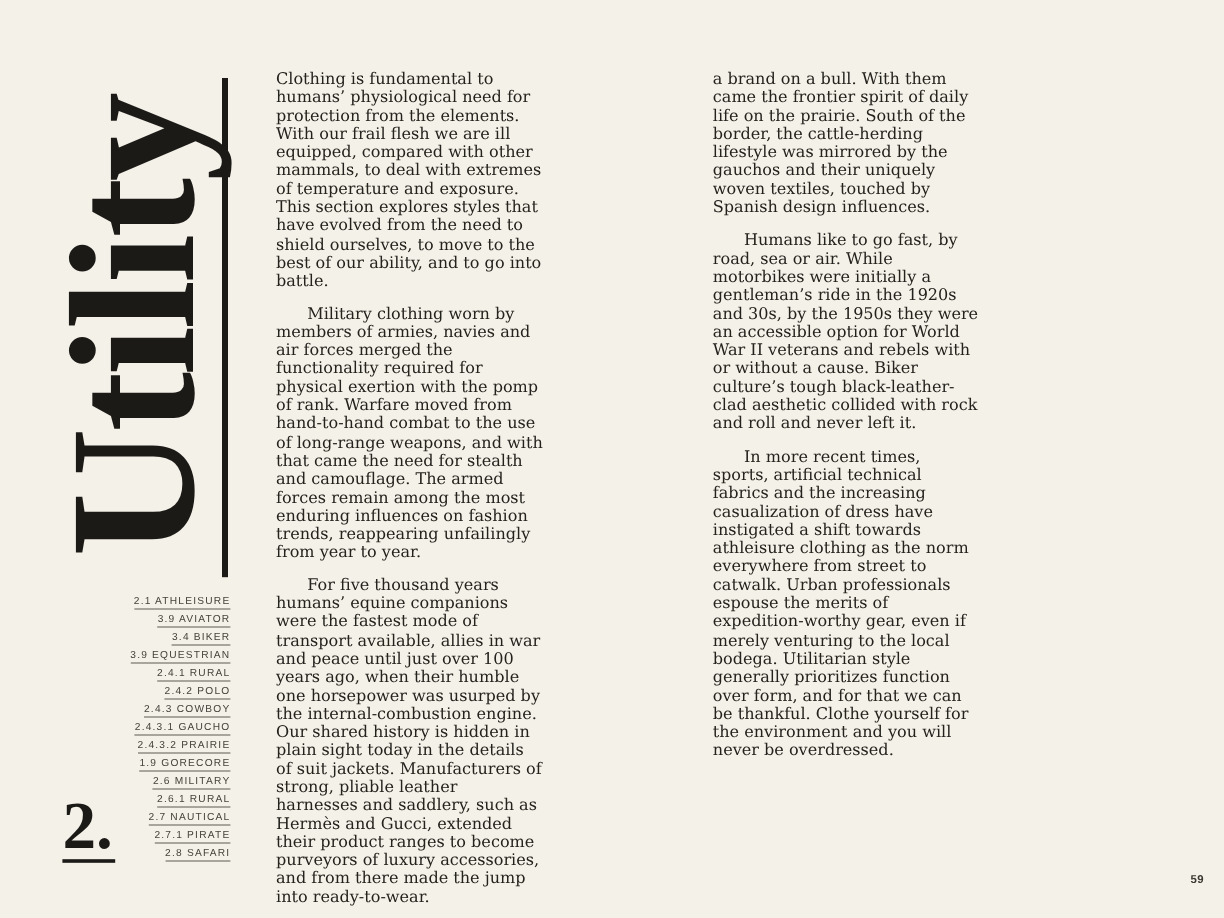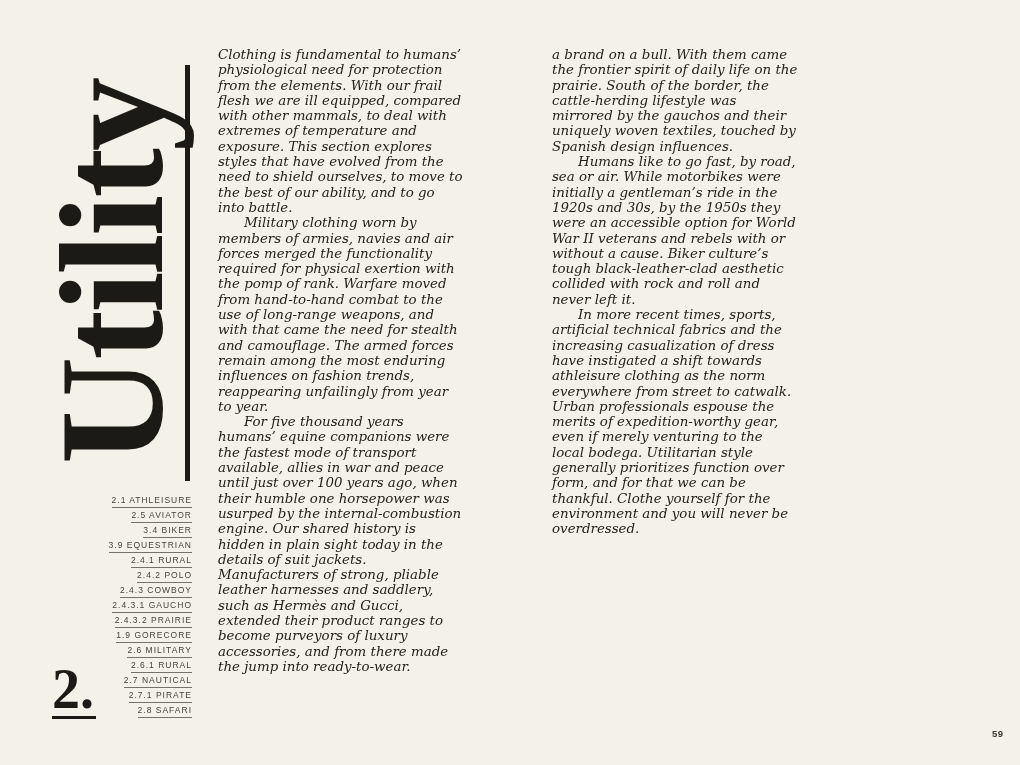--- a/index.html
+++ b/index.html
@@ -91,22 +91,22 @@
   .column {
     position: absolute;
     top: 47px;
     width: 247px;
     font-size: 13.4px;
     line-height: 15.3px;
     text-align: left;
     color: #24221d;
   }
   .column-left  { left: 218px; }
-  .column-right { left: 552px; }
-  .column p { margin: 0; font-style: italic; }
+  .column-right { left: 582px; }
+  .column p { margin: 12px; }
   .column p + p { text-indent: 26px; }
 
   .page-number {
     position: absolute;
     left: 953px;
     top: 728px;
     font-family: "Liberation Sans", sans-serif;
     font-weight: bold;
     font-size: 9.5px;
     color: #3b3932;
@@ -122,21 +122,21 @@
   <div class="headline-wrap">
     <div class="headline">Utility</div>
   </div>
 
   <div class="title-rule"></div>
 
   <div class="toc">
 
       <div class="toc-item">2.1 ATHLEISURE</div>
 
-      <div class="toc-item">2.5 AVIATOR</div>
+      <div class="toc-item">3.9 AVIATOR</div>
 
       <div class="toc-item">3.4 BIKER</div>
 
       <div class="toc-item">3.9 EQUESTRIAN</div>
 
       <div class="toc-item">2.4.1 RURAL</div>
 
       <div class="toc-item">2.4.2 POLO</div>
 
       <div class="toc-item">2.4.3 COWBOY</div>

